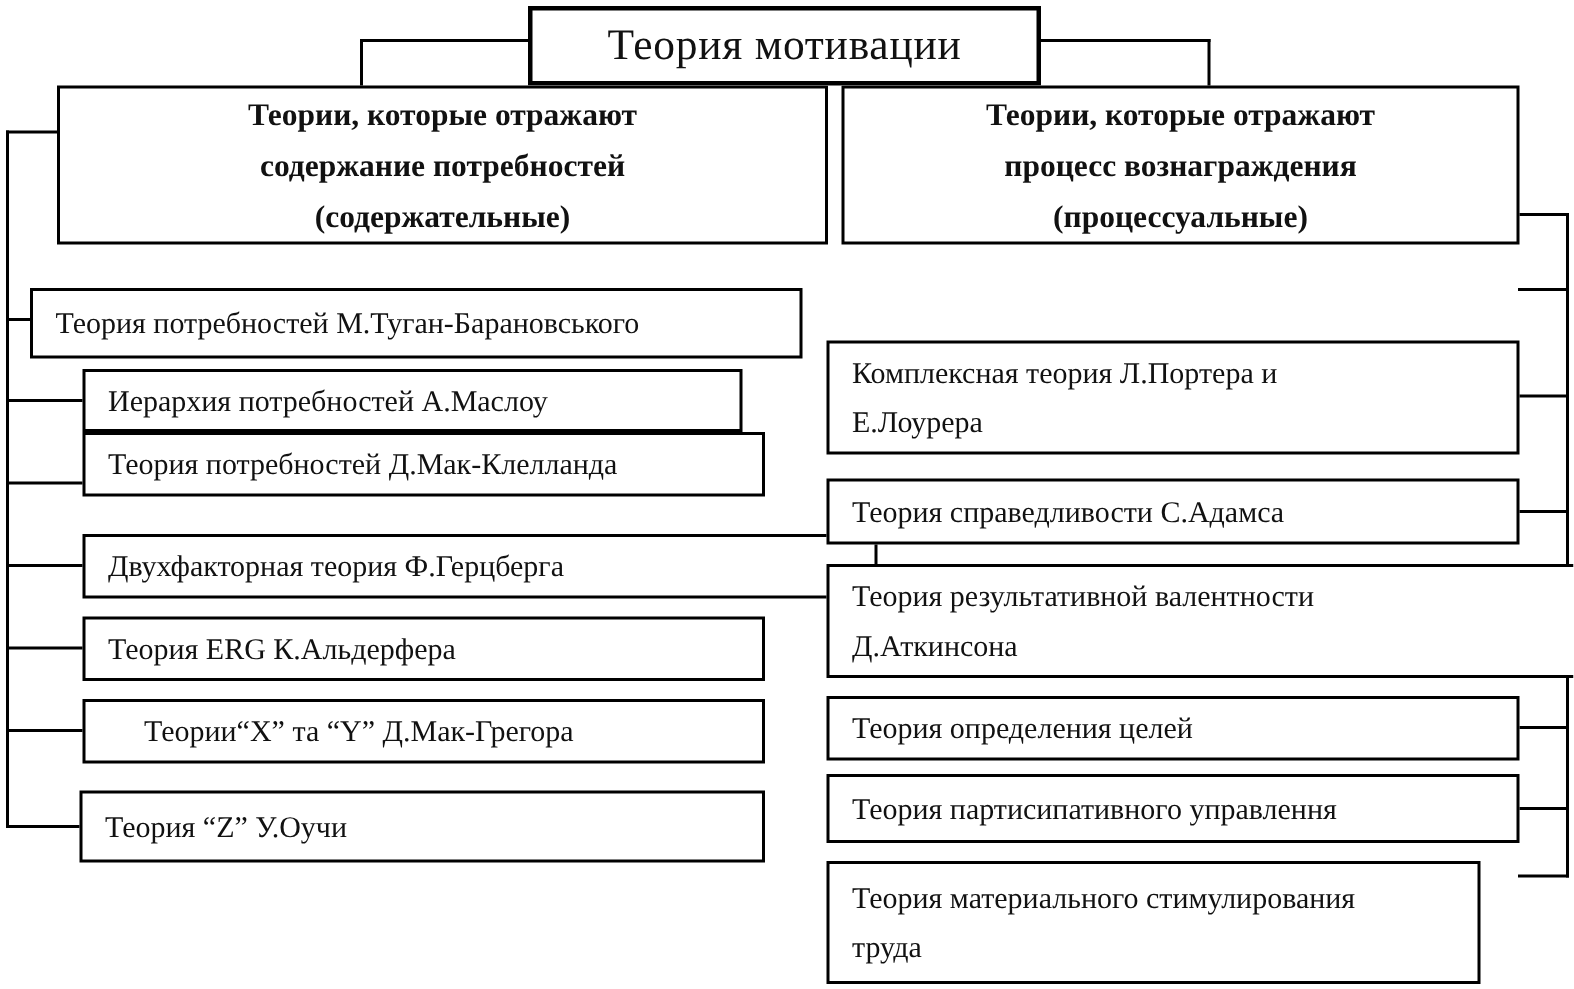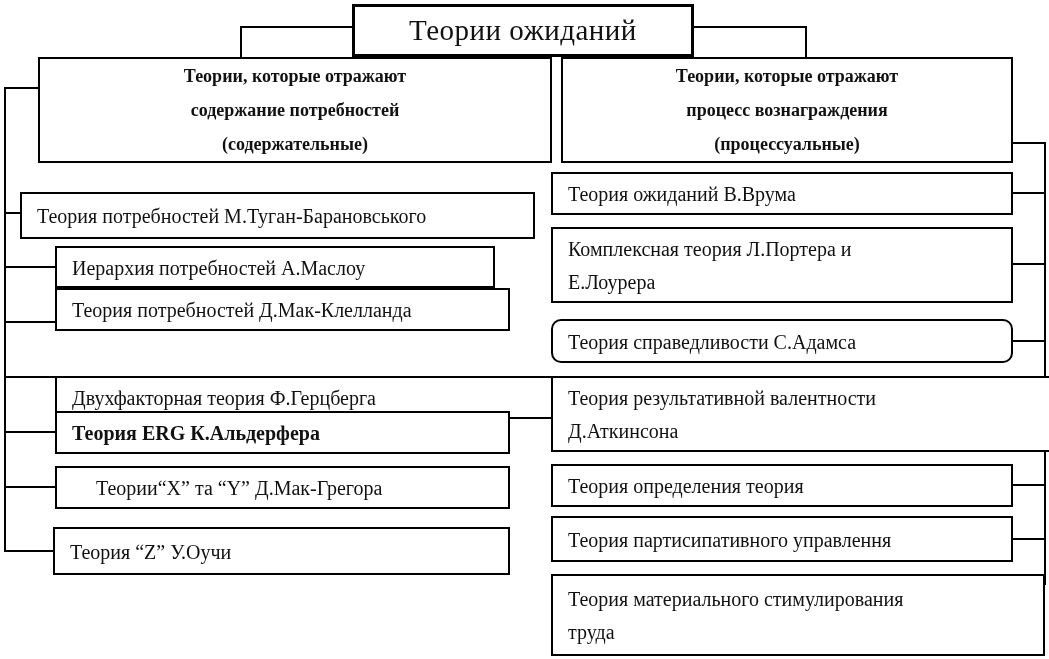--- a/index.html
+++ b/index.html
@@ -30,68 +30,67 @@
     border-width: 3px;
     justify-content: center;
     text-align: center;
     font-size: 29px;
     letter-spacing: 0.5px;
   }
   .header-box {
     justify-content: center;
     text-align: center;
     font-weight: bold;
-    font-size: 18px;
+    font-size: 21px;
     line-height: 34px;
     padding: 0 8px;
   }
   .item-box {
     font-size: 20px;
     line-height: 33px;
     padding: 2px 8px 0 15px;
     text-align: left;
   }
   .line {
     position: absolute;
     background: var(--line, #000000);
     z-index: 1;
   }
 </style>
 </head>
 <body>
 
 <div id="diagram" style="--line: #000000; --text: #111111; --bg: #ffffff;">
 
-  <div class="box title-box" style="left:352px; top:4px; width:342px; height:53px;">Теории ожиданий</div>
+  <div class="box title-box" style="left:352px; top:4px; width:342px; height:53px;">Теория мотивации</div>
 
   <div class="box header-box" style="left:38px; top:57px; width:514px; height:106px;">Теории, которые отражают
 содержание потребностей
 (содержательные)</div>
 
   <div class="box header-box" style="left:561px; top:57px; width:452px; height:106px;">Теории, которые отражают
 процесс вознаграждения
 (процессуальные)</div>
 
   <div class="box item-box" style="left:20px; top:192px; width:515px; height:47px;">Теория потребностей М.Туган-Барановського</div>
   <div class="box item-box" style="left:55px; top:246px; width:440px; height:42px;">Иерархия потребностей А.Маслоу</div>
   <div class="box item-box" style="left:55px; top:288px; width:455px; height:43px;">Теория потребностей Д.Мак-Клелланда</div>
-  <div class="box item-box" style="left:55px; top:356px; width:530px; height:43px;margin-top:20px;">Двухфакторная теория Ф.Герцберга</div>
-  <div class="box item-box" style="left:55px; top:411px; width:455px; height:43px;font-weight:bold;">Теория ERG К.Альдерфера</div>
+  <div class="box item-box" style="left:55px; top:356px; width:530px; height:43px;">Двухфакторная теория Ф.Герцберга</div>
+  <div class="box item-box" style="left:55px; top:411px; width:455px; height:43px;">Теория ERG К.Альдерфера</div>
   <div class="box item-box" style="left:55px; top:466px; width:455px; height:43px;padding-left:39px;">Теории“X” та “Y” Д.Мак-Грегора</div>
   <div class="box item-box" style="left:53px; top:527px; width:457px; height:48px;">Теория “Z” У.Оучи</div>
 
-  <div class="box item-box" style="left:551px; top:172px; width:462px; height:43px;">Теория ожиданий В.Врума</div>
   <div class="box item-box" style="left:551px; top:227px; width:462px; height:76px;">Комплексная теория Л.Портера и
 Е.Лоурера</div>
-  <div class="box item-box" style="left:551px; top:319px; width:462px; height:44px;border-radius:10px;">Теория справедливости С.Адамса</div>
+  <div class="box item-box" style="left:551px; top:319px; width:462px; height:44px;">Теория справедливости С.Адамса</div>
   <div class="box item-box" style="left:551px; top:376px; width:536px; height:76px;">Теория результативной валентности
 Д.Аткинсона</div>
-  <div class="box item-box" style="left:551px; top:464px; width:462px; height:43px;">Теория определения теория</div>
+  <div class="box item-box" style="left:551px; top:464px; width:462px; height:43px;">Теория определения целей</div>
   <div class="box item-box" style="left:551px; top:516px; width:462px; height:46px;">Теория партисипативного управлення</div>
-  <div class="box item-box" style="left:551px; top:574px; width:494px; height:82px;">Теория материального стимулирования
+  <div class="box item-box" style="left:551px; top:574px; width:436px; height:82px;">Теория материального стимулирования
 труда</div>
 
   <div class="line" style="left:240px; top:26px; width:114px; height:2px;"></div>
   <div class="line" style="left:240px; top:26px; width:2px; height:32px;"></div>
   <div class="line" style="left:692px; top:26px; width:115px; height:2px;"></div>
   <div class="line" style="left:805px; top:26px; width:2px; height:32px;"></div>
 
   <div class="line" style="left:4px; top:87px; width:2px; height:465px;"></div>
   <div class="line" style="left:4px; top:87px; width:35px; height:2px;"></div>
   <div class="line" style="left:4px; top:212px; width:17px; height:2px;"></div>

